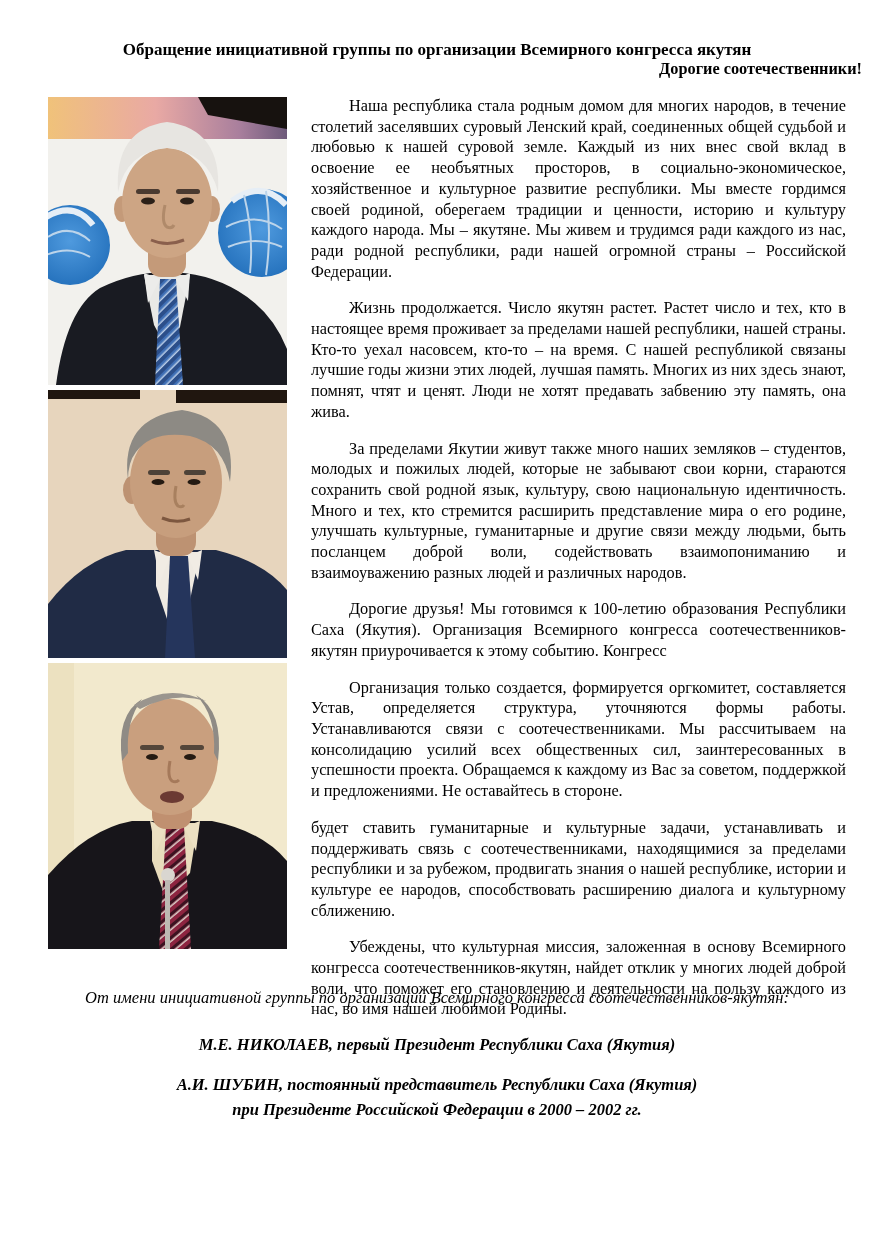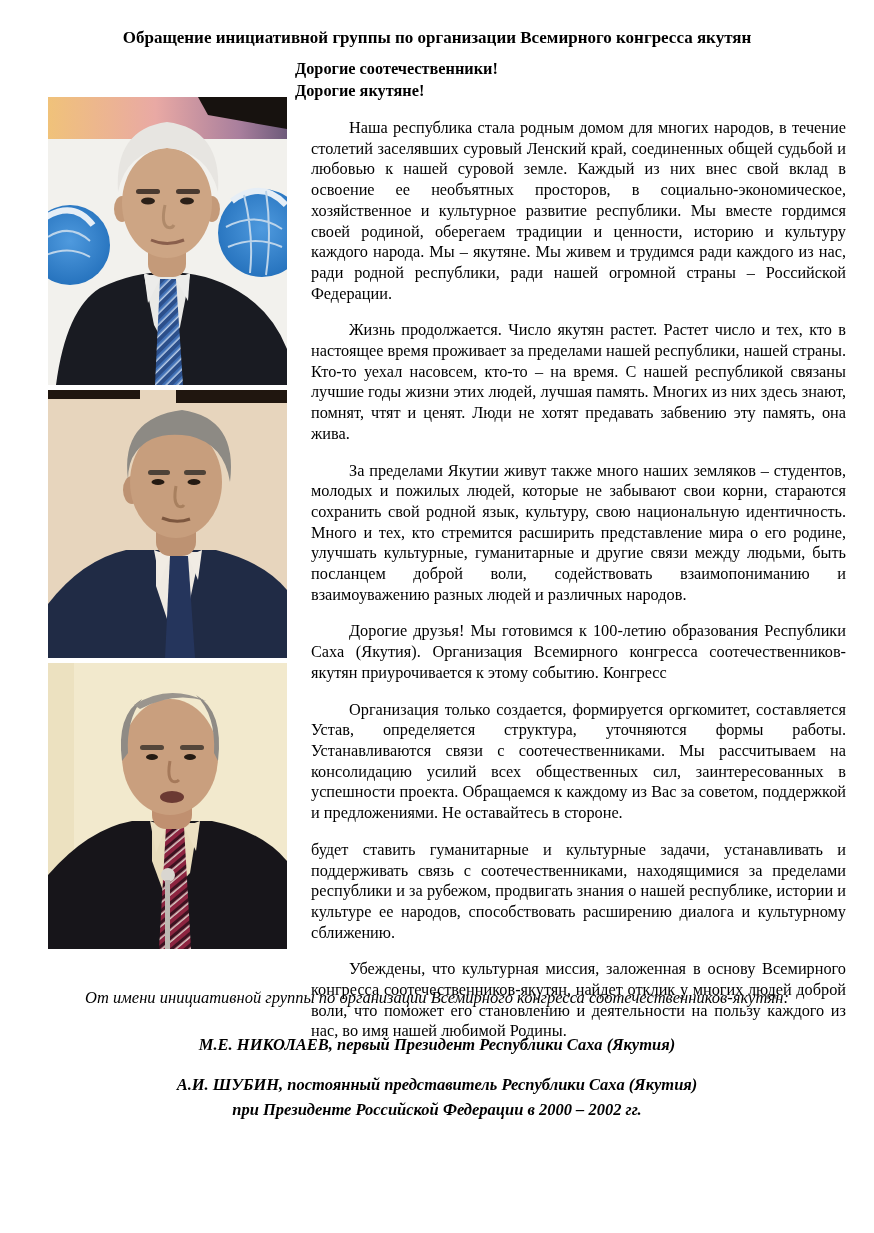--- a/index.html
+++ b/index.html
@@ -8,42 +8,42 @@
     width: 874px;
     height: 1233px;
     background: #ffffff;
     font-family: "Liberation Serif", "DejaVu Serif", serif;
     color: #000000;
     overflow: hidden;
   }
   .title {
     position: absolute;
     top: 24px; left: 0; right: 0;
-    margin: 4px;
+    margin: 16px;
     text-align: center;
     font-size: 17px;
     font-weight: bold;
   }
   .photo-col {
     position: absolute;
     left: 48px; top: 97px;
     width: 239px;
   }
   .photo { display: block; margin-bottom: 5px; line-height: 0; }
   .photo svg { display: block; }
   .body-col {
     position: absolute;
     left: 295px; top: 58px;
     width: 567px;
     font-size: 16.3px;
     line-height: 20.7px;
     text-align: justify;
   }
   .greeting {
-    text-align: left;
+    text-align: right;
     font-weight: bold;
     line-height: 22px;
     margin-bottom: 0;
   }
   .para { margin: 16px; text-indent: 38px; }
   .para.no-indent { text-indent: 0; margin-top: 10px; }
   .closing {
     position: absolute;
     left: 25px; top: 985px;
     width: 824px;
@@ -178,21 +178,20 @@
         <circle cx="120" cy="212" r="7" fill="#d9d6d0"></circle>
         <rect x="117" y="217" width="5" height="69" fill="#bdb9b2"></rect>
       </svg>
     </div>
 
   </div>
 
   <div class="body-col">
     <div class="greeting">
       <div>Дорогие соотечественники!</div>
-      <div>Дорогие якутяне!</div>
     </div>
     <p class="para">Наша республика стала родным домом для многих народов, в течение столетий заселявших суровый Ленский край, соединенных общей судьбой и любовью к нашей суровой земле. Каждый из них внес свой вклад в освоение ее необъятных просторов, в социально-экономическое, хозяйственное и культурное развитие республики. Мы вместе гордимся своей родиной, оберегаем традиции и ценности, историю и культуру каждого народа. Мы – якутяне. Мы живем и трудимся ради каждого из нас, ради родной республики, ради нашей огромной страны – Российской Федерации.</p>
     <p class="para">Жизнь продолжается. Число якутян растет. Растет число и тех, кто в настоящее время проживает за пределами нашей республики, нашей страны. Кто-то уехал насовсем, кто-то – на время. С нашей республикой связаны лучшие годы жизни этих людей, лучшая память. Многих из них здесь знают, помнят, чтят и ценят. Люди не хотят предавать забвению эту память, она жива.</p>
     <p class="para">За пределами Якутии живут также много наших земляков – студентов, молодых и пожилых людей, которые не забывают свои корни, стараются сохранить свой родной язык, культуру, свою национальную идентичность. Много и тех, кто стремится расширить представление мира о его родине, улучшать культурные, гуманитарные и другие связи между людьми, быть посланцем доброй воли, содействовать взаимопониманию и взаимоуважению разных людей и различных народов.</p>
     <p class="para">Дорогие друзья! Мы готовимся к 100-летию образования Республики Саха (Якутия). Организация Всемирного конгресса соотечественников-якутян приурочивается к этому событию. Конгресс</p>
     <p class="para">Организация только создается, формируется оргкомитет, составляется Устав, определяется структура, уточняются формы работы. Устанавливаются связи с соотечественниками. Мы рассчитываем на консолидацию усилий всех общественных сил, заинтересованных в успешности проекта. Обращаемся к каждому из Вас за советом, поддержкой и предложениями. Не оставайтесь в стороне.</p>
     <p class="para no-indent">будет ставить гуманитарные и культурные задачи, устанавливать и поддерживать связь с соотечественниками, находящимися за пределами республики и за рубежом, продвигать знания о нашей республике, истории и культуре ее народов, способствовать расширению диалога и культурному сближению.</p>
     <p class="para">Убеждены, что культурная миссия, заложенная в основу Всемирного конгресса соотечественников-якутян, найдет отклик у многих людей доброй воли, что поможет его становлению и деятельности на пользу каждого из нас, во имя нашей любимой Родины.</p>
   </div>
 

